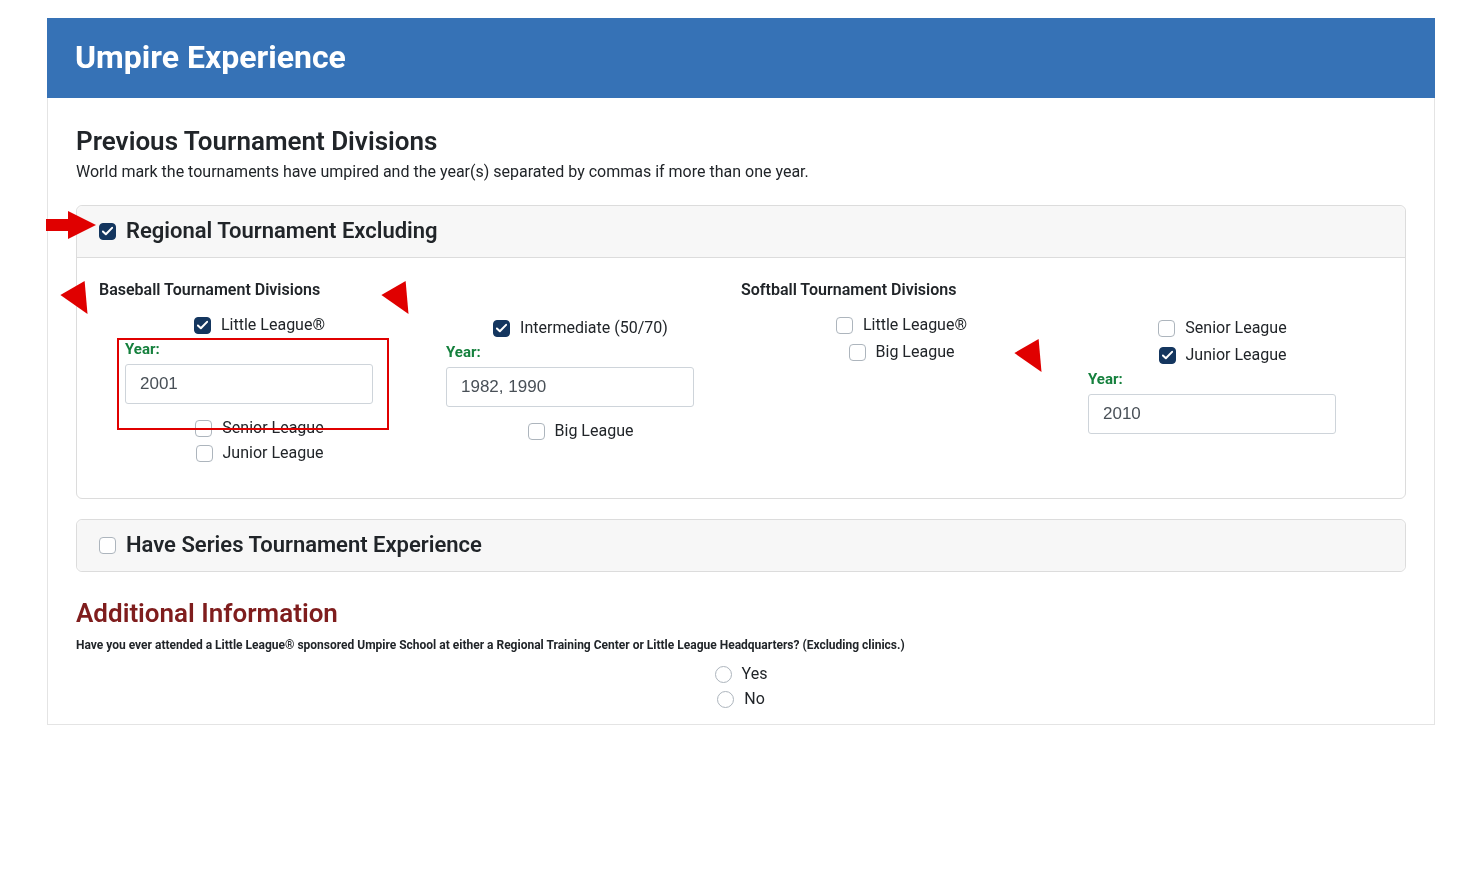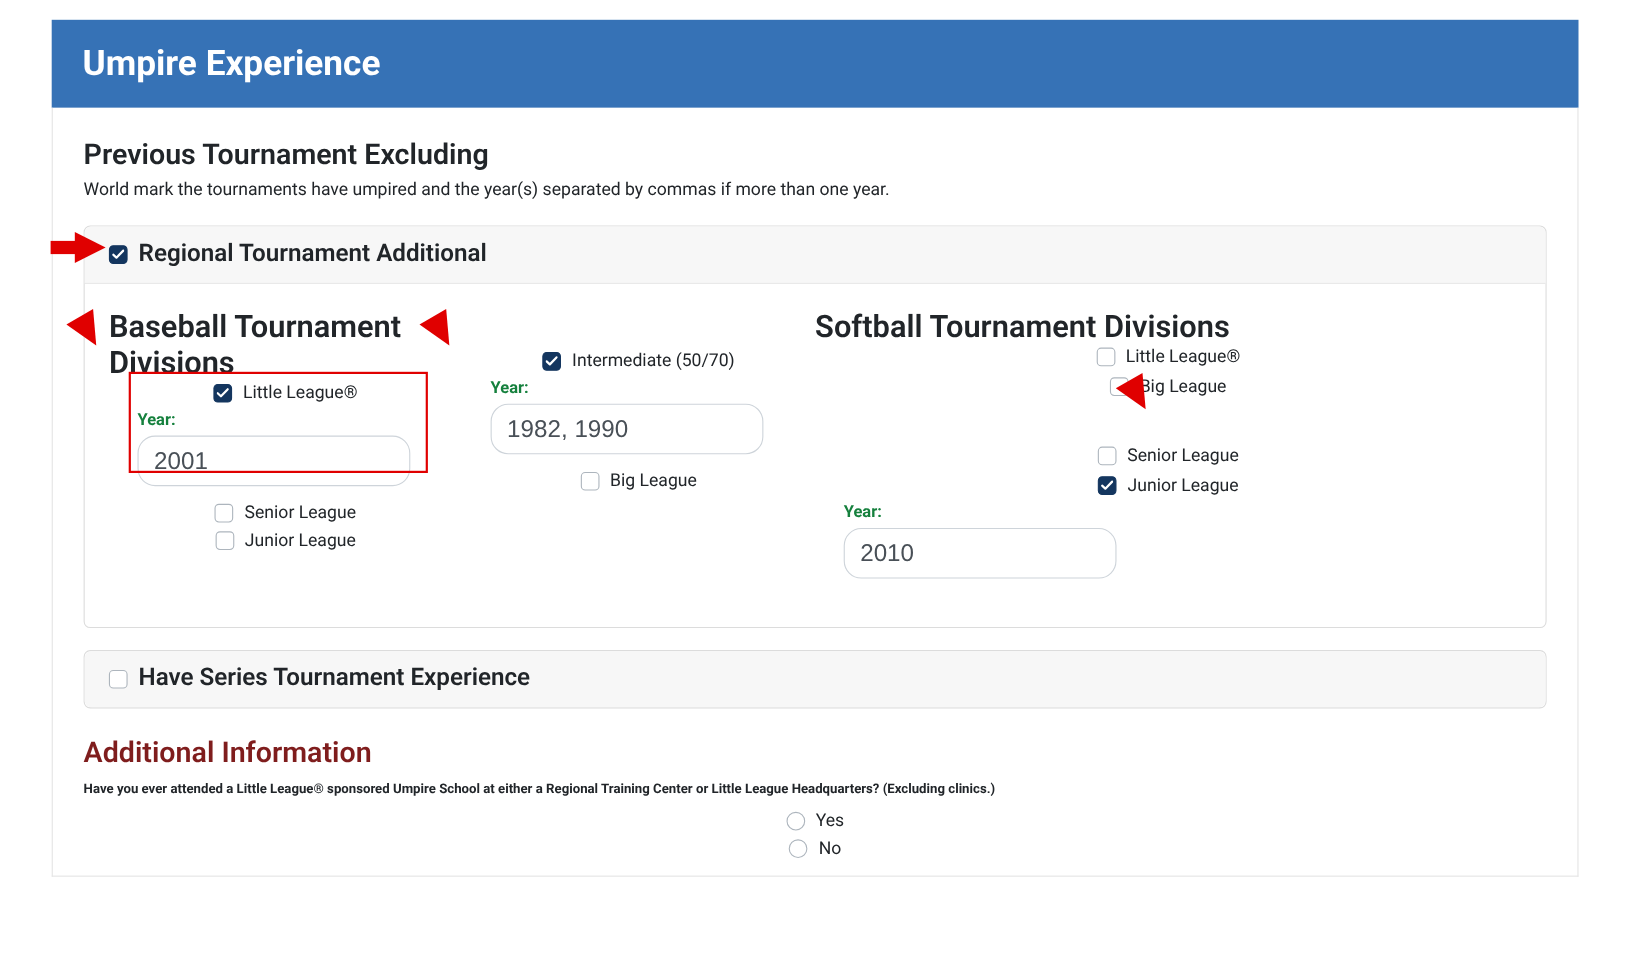--- a/index.html
+++ b/index.html
@@ -57,26 +57,26 @@
     color: #212529;
   }
   .panel-header.nobody { border-bottom: none; border-radius: 6px; }
   .panel-body {
     padding: 22px 22px 30px 22px;
     display: flex;
     gap: 0;
   }
   .col { flex: 1; }
   .col.baseball { display: flex; }
-  .col.softball { display: flex; flex-direction: column; }
+  .col.softball { display: flex; }
   .subcol { flex: 1; }
   .sub-title {
-    font-size: 28px;
+    font-size: 16px;
     font-weight: 600;
-    margin: 0 0 1px 0;
+    margin: 0 0 16px 0;
     color: #212529;
   }
   .check-row {
     display: flex;
     align-items: flex-start;
     margin-bottom: 6px;
     justify-content: center;
   }
   .check-label {
     font-size: 16px;
@@ -107,24 +107,24 @@
   }
   .year-label {
     font-size: 15px;
     font-weight: 700;
     color: #15803d;
     margin-bottom: 6px;
   }
   .year-input {
     width: 248px;
     padding: 9px 14px;
-    font-size: 22px;
+    font-size: 17px;
     color: #495057;
     border: 1px solid #ced4da;
-    border-radius: 16px;
+    border-radius: 3px;
     background: #fff;
   }
   .radio {
     width: 17px;
     height: 17px;
     border: 1px solid #adb5bd;
     border-radius: 50%;
     margin-right: 10px;
     margin-top: 2px;
     flex-shrink: 0;
@@ -175,31 +175,31 @@
 <body>
 
 <div class="page">
 
   <div class="card-header">
     <span>Umpire Experience</span>
   </div>
 
   <div class="card-body">
 
-    <div class="section-title">Previous Tournament Excluding</div>
+    <div class="section-title">Previous Tournament Divisions</div>
     <div class="section-desc">World mark the tournaments have umpired and the year(s) separated by commas if more than one year.</div>
 
     <div class="panel">
       <div class="panel-header">
         <div class="checkbox checked">
           <svg viewBox="0 0 12 12">
               <path d="M1 6 L4.2 9 L11 2" stroke="#fff" stroke-width="2.2" fill="none" stroke-linecap="round" stroke-linejoin="round"></path>
             </svg>
         </div>
-        <span>Regional Tournament Additional</span>
+        <span>Regional Tournament Excluding</span>
       </div>
       <div class="panel-body">
 
         <div class="col baseball">
           <div class="subcol">
             <div class="sub-title">Baseball Tournament Divisions</div>
 
             <div class="check-row">
               <div class="checkbox checked">
                 <svg viewBox="0 0 12 12">

